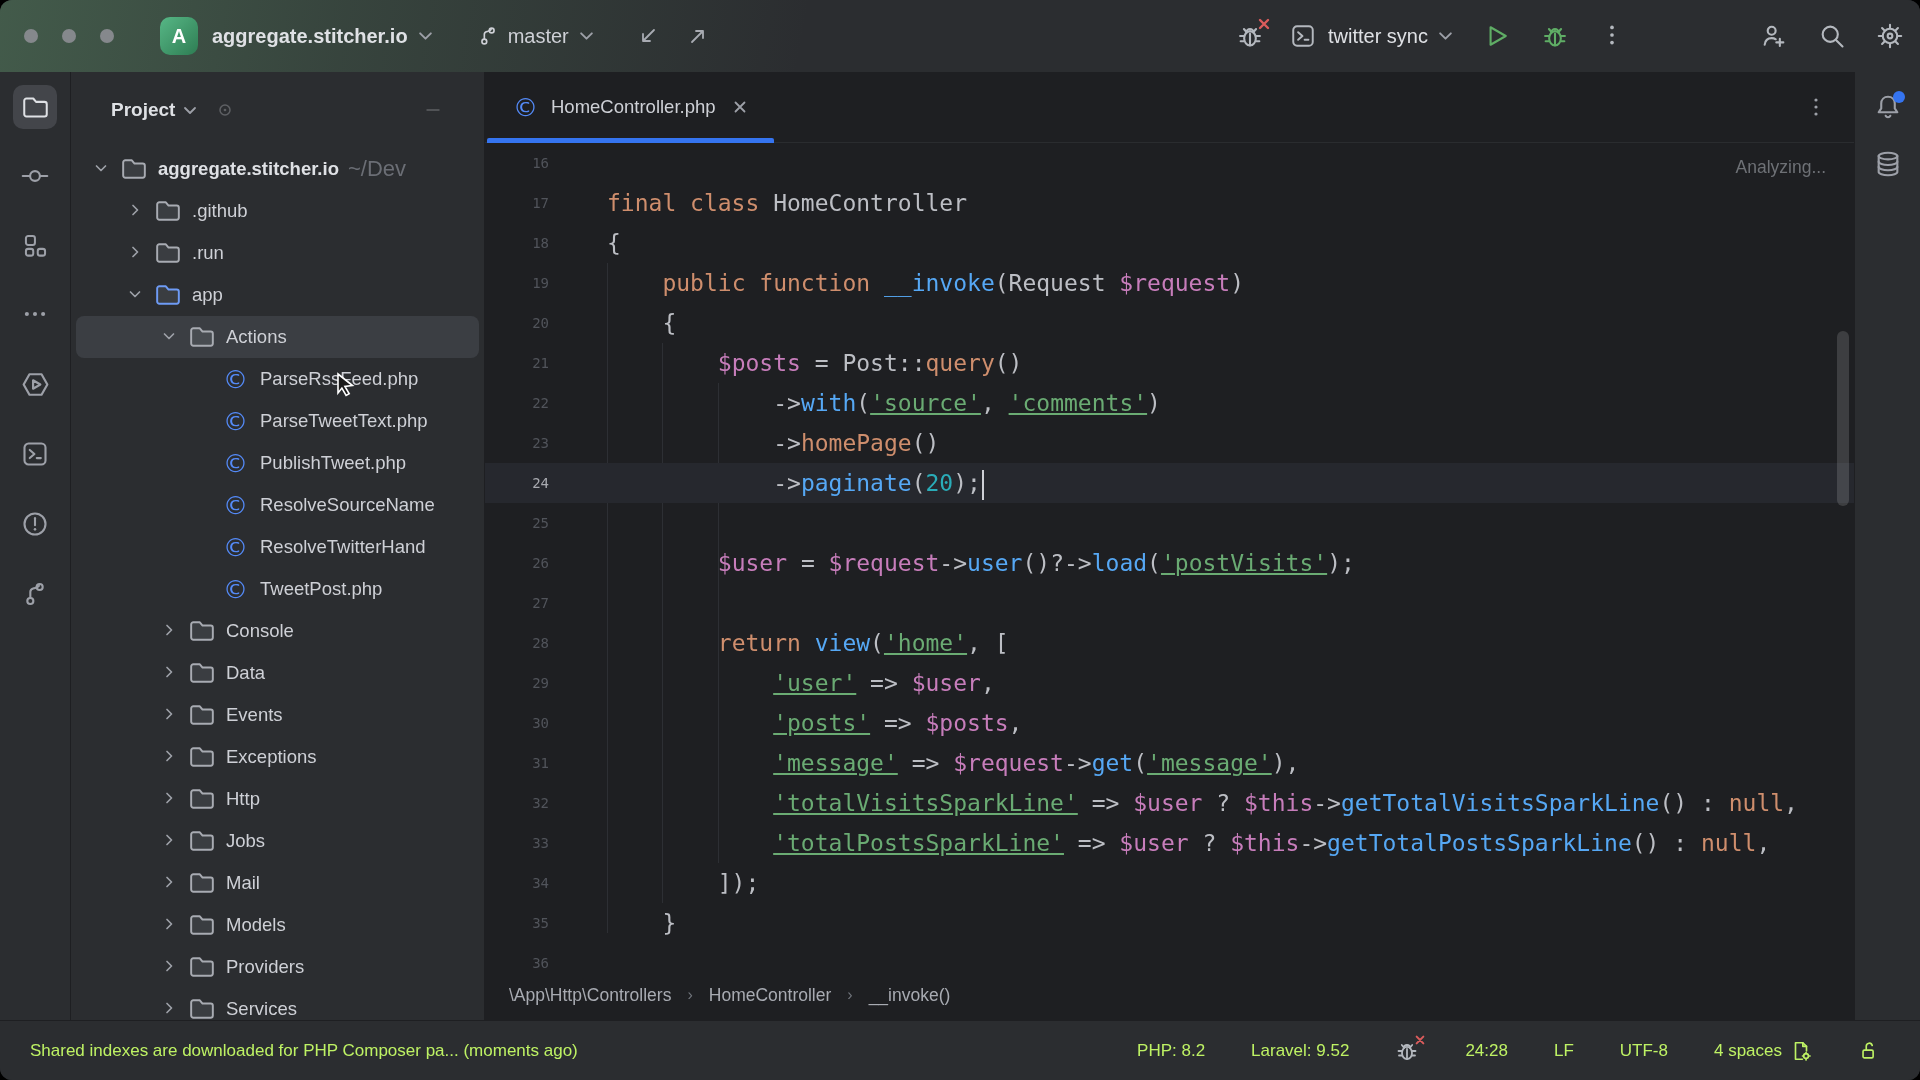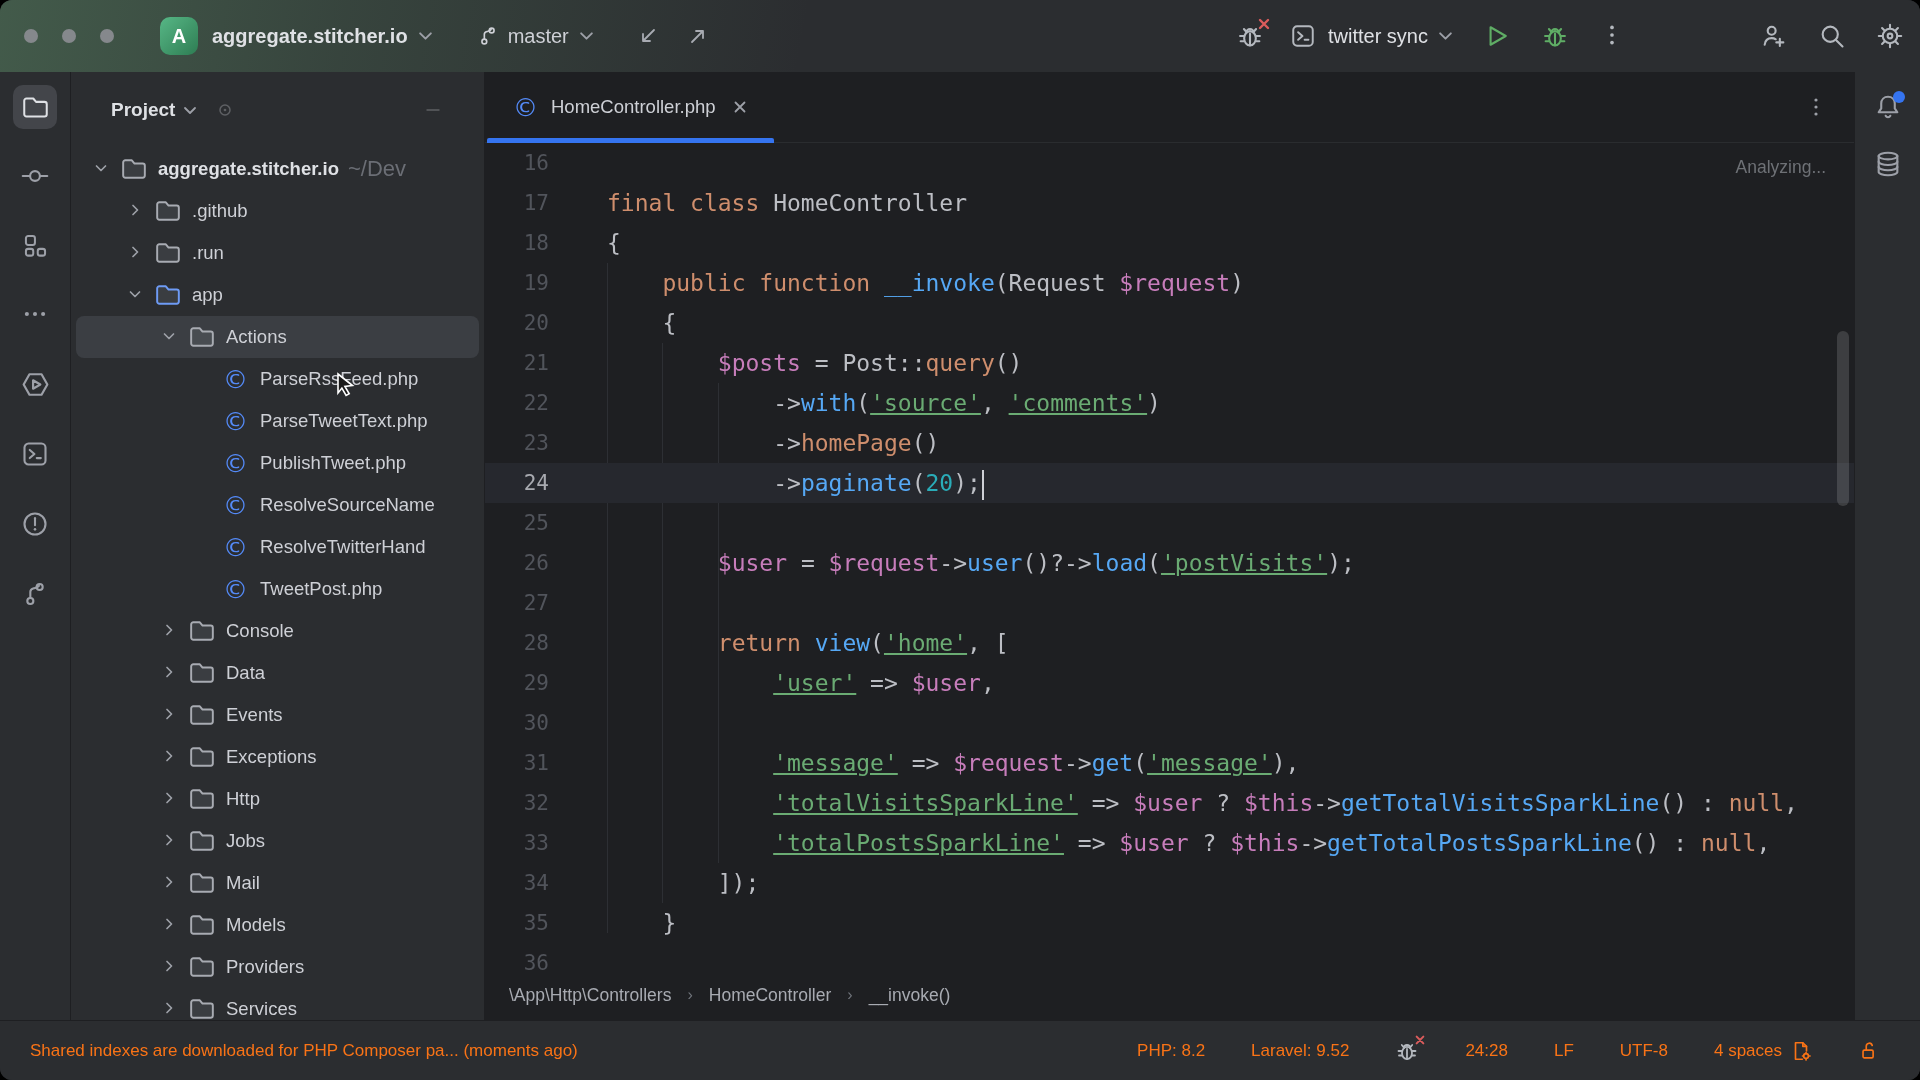--- a/index.html
+++ b/index.html
@@ -75,39 +75,39 @@
   .tab .lbl{font-size:18.5px;color:#CED0D6;}
   .tab .close{margin-left:16px;color:#9DA0A8;}
   .tab .underline{position:absolute;left:0;right:0;bottom:-1px;height:5px;background:var(--accent,#3574F0);border-radius:2px 2px 0 0;}
   .tab-kebab{margin-left:auto;margin-right:26px;align-self:center;color:#9DA0A8;cursor:pointer;}
 
   .code-area{position:relative;flex:1;overflow:hidden;font-family:"DejaVu Sans Mono","Liberation Mono",monospace;font-size:23px;}
   .analyzing{position:absolute;top:14px;right:28px;font-family:"Liberation Sans",sans-serif;font-size:17.5px;color:#6E7176;z-index:3;}
   .guide{position:absolute;width:1px;background:#2D2F34;z-index:0;}
   .cline{position:relative;display:flex;height:40px;line-height:40px;white-space:pre;z-index:1;}
   .cline.current{background:#26282E;}
-  .lnum{box-sizing:border-box;width:122px;padding-right:58px;text-align:right;font-size:21px;color:#51545B;flex:0 0 auto;}
+  .lnum{box-sizing:border-box;width:122px;padding-right:58px;text-align:right;font-size:14px;color:#51545B;flex:0 0 auto;}
   .cline.current .lnum{color:#A8AAB0;}
   .ltext{color:#BCBEC4;}
   .tk-k{color:var(--syn-k,#CF8E6D);}
   .tk-w{color:var(--syn-w,#BCBEC4);}
   .tk-f{color:var(--syn-f,#56A8F5);}
   .tk-v{color:var(--syn-v,#C77DBB);}
   .tk-s{color:var(--syn-s,#6AAB73);text-decoration:underline;}
   .tk-n{color:var(--syn-n,#2AACB8);}
   .caret{display:inline-block;width:2px;height:30px;background:#CED0D6;vertical-align:middle;margin-left:1px;}
   .scroll-thumb{position:absolute;right:5px;top:188px;width:12px;height:175px;border-radius:6px;background:rgba(255,255,255,.14);z-index:4;}
 
   .breadcrumbs{height:50px;display:flex;align-items:center;padding-left:24px;font-size:17.5px;color:#A8ABB2;}
   .crumb{cursor:pointer;}
   .crumb-sep{margin:0 16px;color:#6F737A;font-size:16px;}
 
   
   .statusbar{height:59px;border-top:1px solid #1E1F22;background:#2B2D30;display:flex;align-items:center;
-      font-size:17px;color:#f97316;}
+      font-size:17px;color:#bef264;}
   .sb-msg{margin-left:30px;}
   .sb-right{margin-left:auto;display:flex;align-items:center;gap:46px;margin-right:40px;}
   .sb-item{cursor:pointer;white-space:nowrap;display:flex;align-items:center;}
   .sb-item .sub{margin-left:8px;}
 </style>
 </head>
 <body>
 
 <div class="app">
 
@@ -566,21 +566,21 @@
             <div class="cline"><span class="lnum">20</span><span class="ltext"><span class="tk-w">    {</span></span></div>
             <div class="cline"><span class="lnum">21</span><span class="ltext"><span class="tk-w">        </span><span class="tk-v">$posts</span><span class="tk-w"> = Post::</span><span class="tk-k">query</span><span class="tk-w">()</span></span></div>
             <div class="cline"><span class="lnum">22</span><span class="ltext"><span class="tk-w">            -&gt;</span><span class="tk-f">with</span><span class="tk-w">(</span><span class="tk-s">'source'</span><span class="tk-w">, </span><span class="tk-s">'comments'</span><span class="tk-w">)</span></span></div>
             <div class="cline"><span class="lnum">23</span><span class="ltext"><span class="tk-w">            -&gt;</span><span class="tk-k">homePage</span><span class="tk-w">()</span></span></div>
             <div class="cline current"><span class="lnum">24</span><span class="ltext"><span class="tk-w">            -&gt;</span><span class="tk-f">paginate</span><span class="tk-w">(</span><span class="tk-n">20</span><span class="tk-w">);</span><span class="caret"></span></span></div>
             <div class="cline"><span class="lnum">25</span><span class="ltext"></span></div>
             <div class="cline"><span class="lnum">26</span><span class="ltext"><span class="tk-w">        </span><span class="tk-v">$user</span><span class="tk-w"> = </span><span class="tk-v">$request</span><span class="tk-w">-&gt;</span><span class="tk-f">user</span><span class="tk-w">()?-&gt;</span><span class="tk-f">load</span><span class="tk-w">(</span><span class="tk-s">'postVisits'</span><span class="tk-w">);</span></span></div>
             <div class="cline"><span class="lnum">27</span><span class="ltext"></span></div>
             <div class="cline"><span class="lnum">28</span><span class="ltext"><span class="tk-w">        </span><span class="tk-k">return </span><span class="tk-f">view</span><span class="tk-w">(</span><span class="tk-s">'home'</span><span class="tk-w">, [</span></span></div>
             <div class="cline"><span class="lnum">29</span><span class="ltext"><span class="tk-w">            </span><span class="tk-s">'user'</span><span class="tk-w"> =&gt; </span><span class="tk-v">$user</span><span class="tk-w">,</span></span></div>
-            <div class="cline"><span class="lnum">30</span></div>
+            <div class="cline"><span class="lnum">30</span><span class="ltext"><span class="tk-w">            </span><span class="tk-s">'posts'</span><span class="tk-w"> =&gt; </span><span class="tk-v">$posts</span><span class="tk-w">,</span></span></div>
             <div class="cline"><span class="lnum">31</span><span class="ltext"><span class="tk-w">            </span><span class="tk-s">'message'</span><span class="tk-w"> =&gt; </span><span class="tk-v">$request</span><span class="tk-w">-&gt;</span><span class="tk-f">get</span><span class="tk-w">(</span><span class="tk-s">'message'</span><span class="tk-w">),</span></span></div>
             <div class="cline"><span class="lnum">32</span><span class="ltext"><span class="tk-w">            </span><span class="tk-s">'totalVisitsSparkLine'</span><span class="tk-w"> =&gt; </span><span class="tk-v">$user</span><span class="tk-w"> ? </span><span class="tk-v">$this</span><span class="tk-w">-&gt;</span><span class="tk-f">getTotalVisitsSparkLine</span><span class="tk-w">() : </span><span class="tk-k">null</span><span class="tk-w">,</span></span></div>
             <div class="cline"><span class="lnum">33</span><span class="ltext"><span class="tk-w">            </span><span class="tk-s">'totalPostsSparkLine'</span><span class="tk-w"> =&gt; </span><span class="tk-v">$user</span><span class="tk-w"> ? </span><span class="tk-v">$this</span><span class="tk-w">-&gt;</span><span class="tk-f">getTotalPostsSparkLine</span><span class="tk-w">() : </span><span class="tk-k">null</span><span class="tk-w">,</span></span></div>
             <div class="cline"><span class="lnum">34</span><span class="ltext"><span class="tk-w">        ]);</span></span></div>
             <div class="cline"><span class="lnum">35</span><span class="ltext"><span class="tk-w">    }</span></span></div>
             <div class="cline"><span class="lnum">36</span><span class="ltext"></span></div>
           </div>
         <div class="scroll-thumb"></div>
       </div>
 

